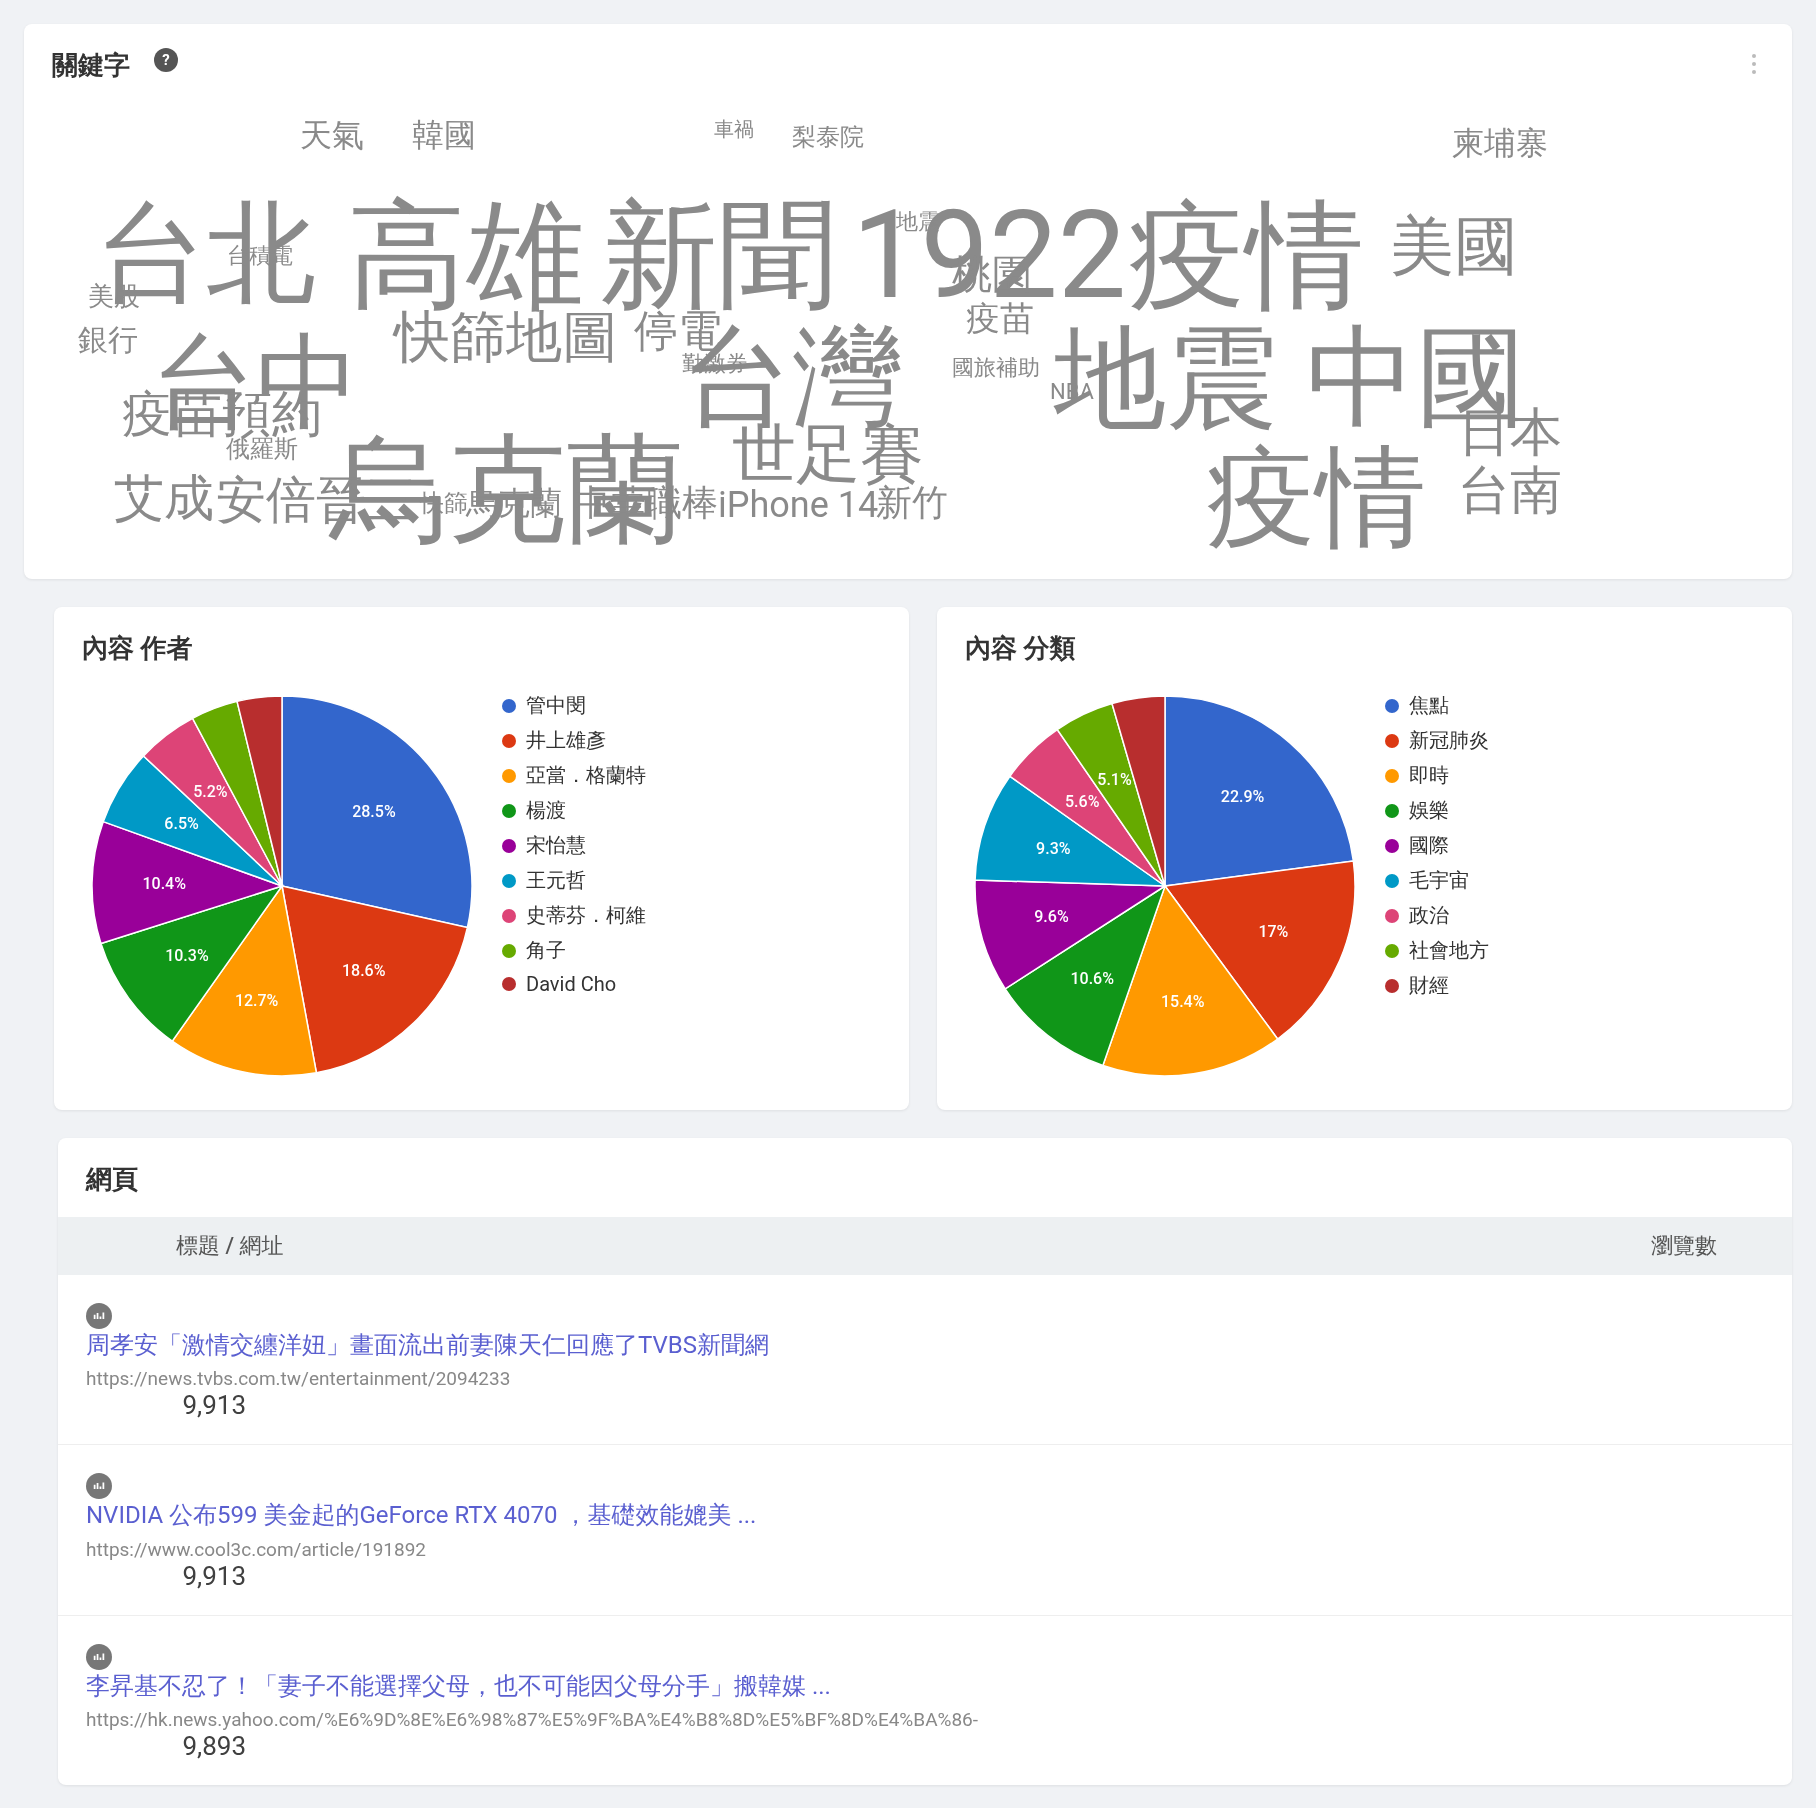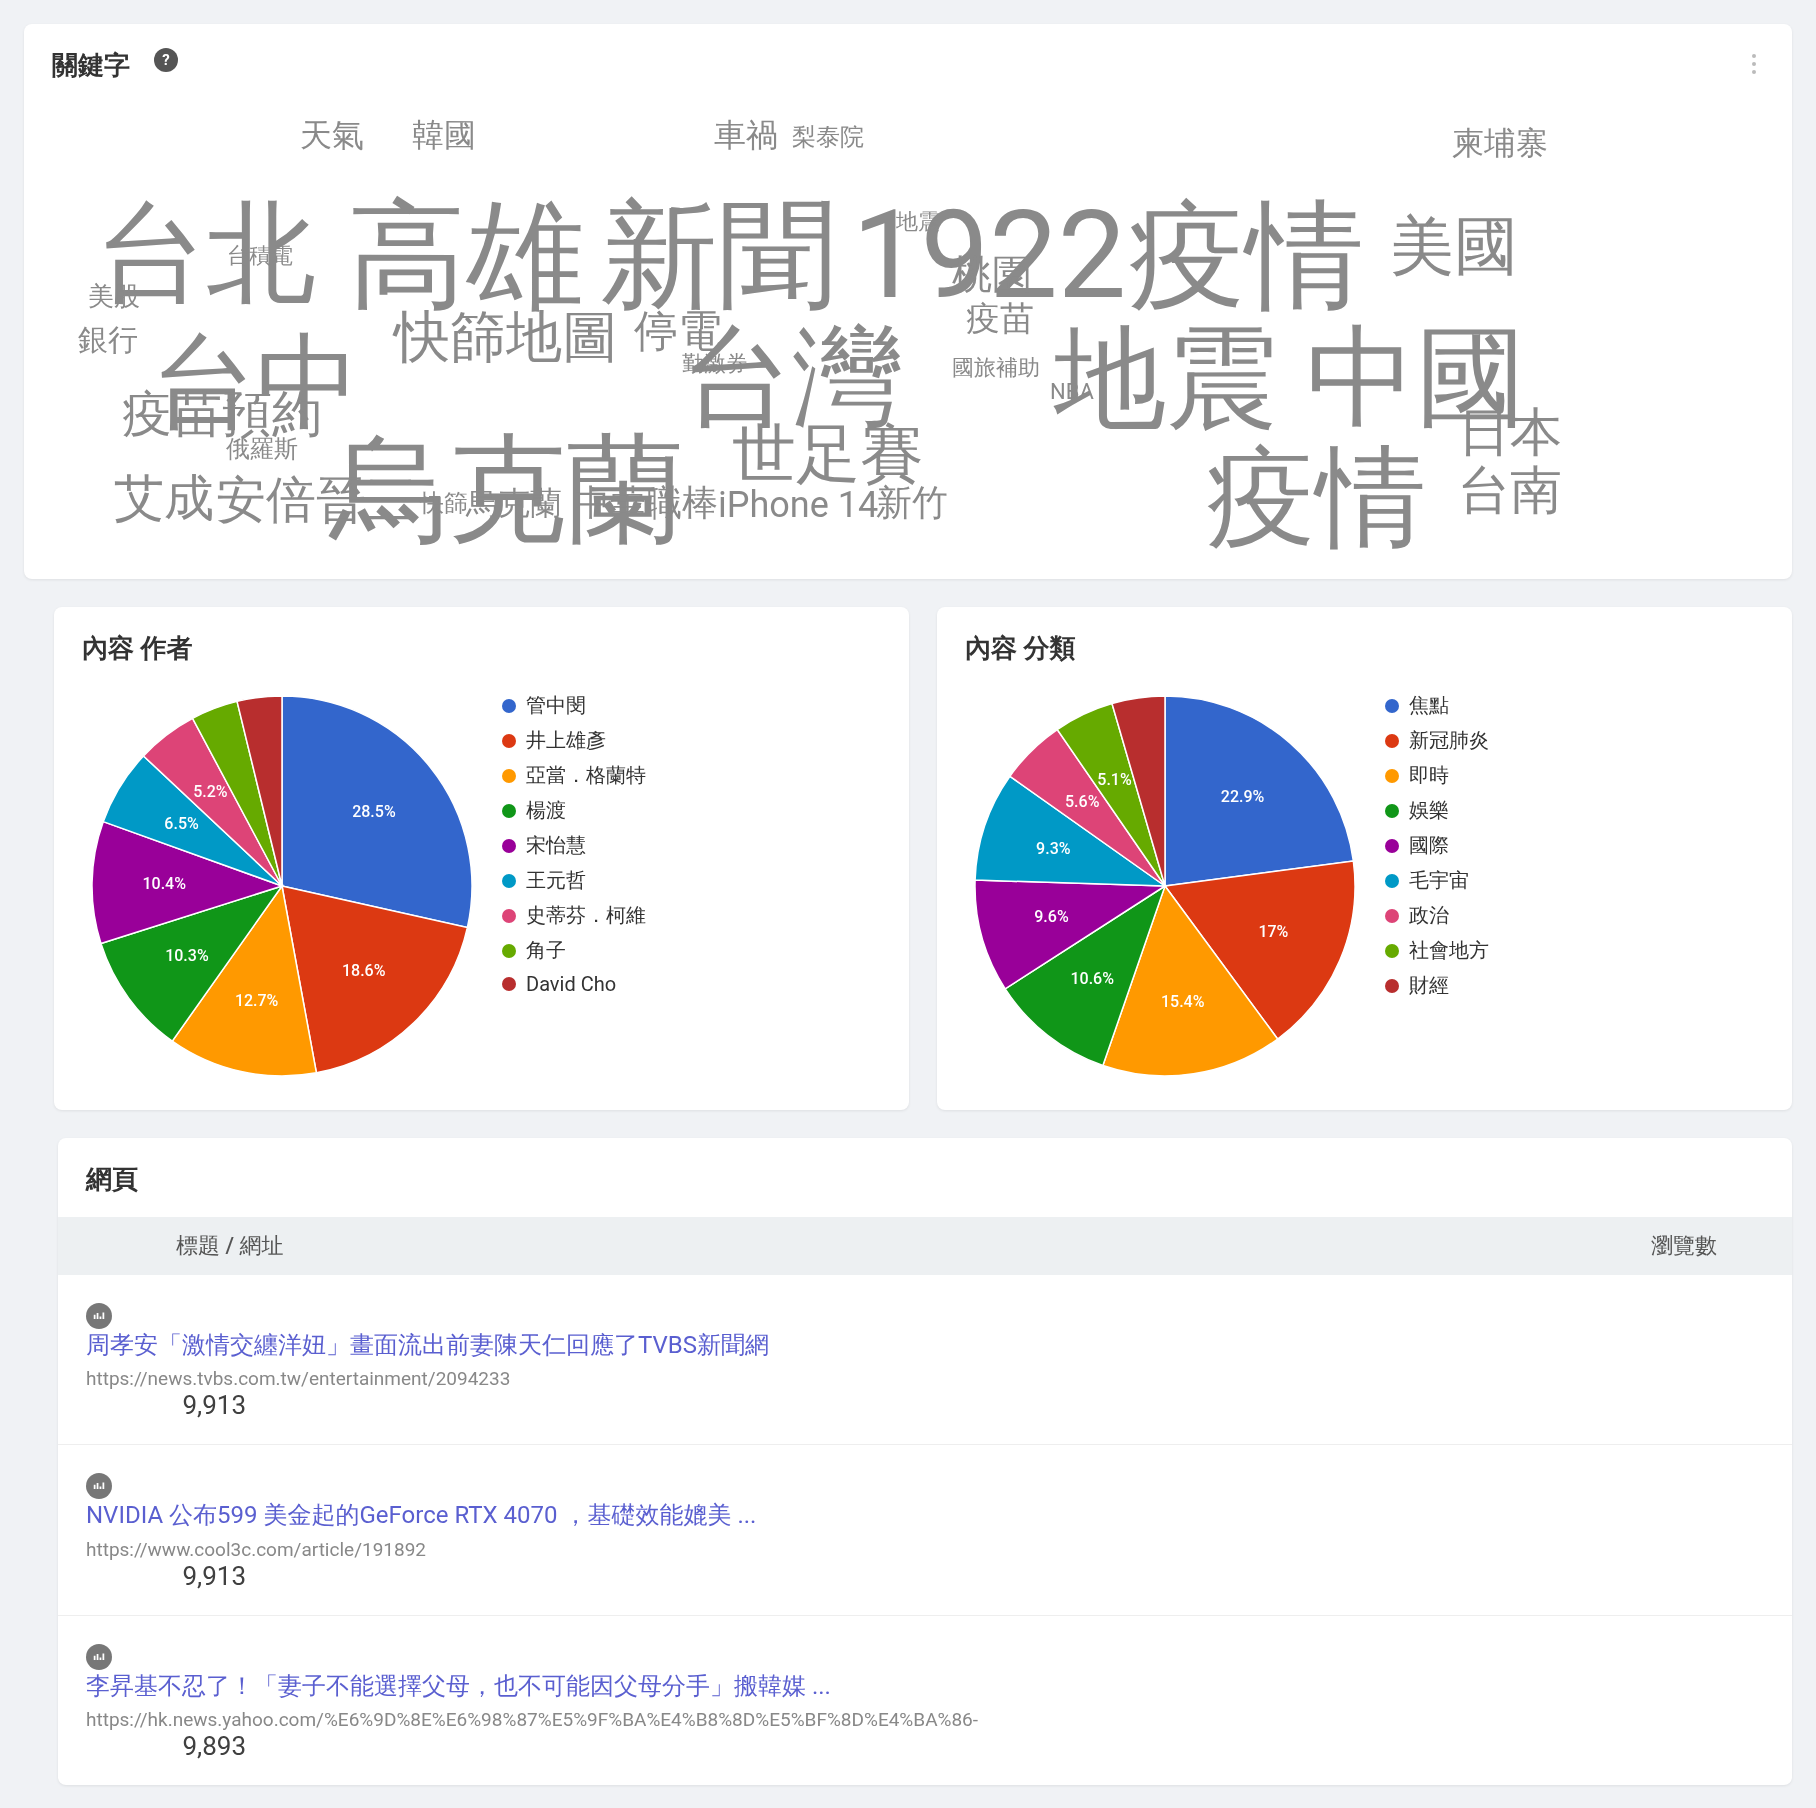--- a/index.html
+++ b/index.html
@@ -150,21 +150,21 @@
     </div>
   <div class="wordcloud" id="wordcloud">
       <span style="font-size: 110px; left: 44px; top: 104px;">台北</span>
       <span style="font-size: 118px; left: 296px; top: 102px;">高雄</span>
       <span style="font-size: 118px; left: 548px; top: 102px;">新聞</span>
       <span style="font-size: 122px; left: 800px; top: 100px;">1922</span>
       <span style="font-size: 118px; left: 1076px; top: 102px;">疫情</span>
       <span style="font-size: 64px; left: 1338px; top: 120px;">美國</span>
       <span style="font-size: 32px; left: 248px; top: 24px;">天氣</span>
       <span style="font-size: 32px; left: 360px; top: 24px;">韓國</span>
-      <span style="font-size: 32px; left: 662px; top: 24px;">車禍</span>
+      <span style="font-size: 20px; left: 662px; top: 24px;">車禍</span>
       <span style="font-size: 24px; left: 740px; top: 30px;">梨泰院</span>
       <span style="font-size: 22px; left: 844px; top: 116px;">地震</span>
       <span style="font-size: 32px; left: 1400px; top: 32px;">柬埔寨</span>
       <span style="font-size: 22px; left: 175px; top: 150px;">台積電</span>
       <span style="font-size: 40px; left: 900px; top: 160px;">桃園</span>
       <span style="font-size: 34px; left: 914px; top: 206px;">疫苗</span>
       <span style="font-size: 104px; left: 100px; top: 236px;">台中</span>
       <span style="font-size: 56px; left: 342px; top: 214px;">快篩地圖</span>
       <span style="font-size: 44px; left: 582px; top: 214px;">停電</span>
       <span style="font-size: 110px; left: 630px; top: 228px;">台灣</span>

